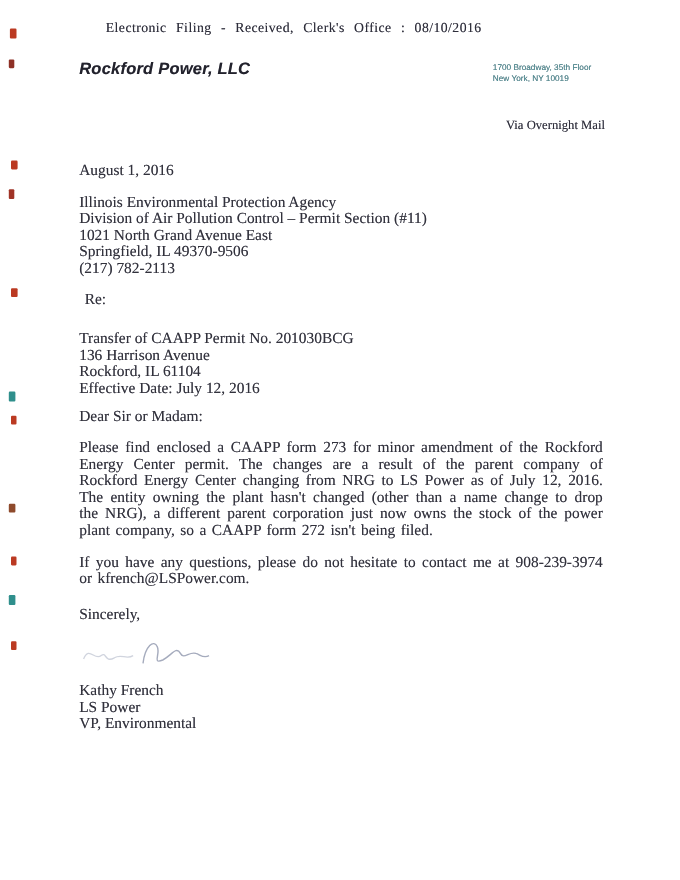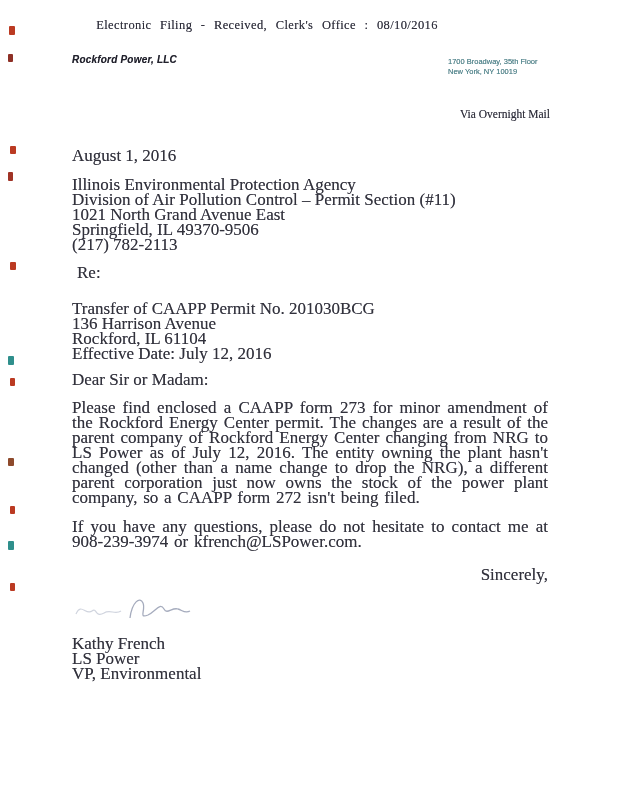--- a/index.html
+++ b/index.html
@@ -40,21 +40,21 @@
     left: 72px;
     right: 60px;
     display: flex;
     justify-content: space-between;
     align-items: flex-start;
   }
   .lh-company {
     font-family: "Liberation Sans", sans-serif;
     font-weight: bold;
     font-style: italic;
-    font-size: 10px;
+    font-size: 15px;
     color: #22222c;
     letter-spacing: 0.2px;
   }
   .lh-address {
     font-family: "Liberation Sans", sans-serif;
     font-size: 7.5px;
     line-height: 9.5px;
     color: #4d8e93;
     text-align: left;
     margin-top: 3px;
@@ -65,21 +65,21 @@
     top: 108px;
     right: 68px;
     font-size: 11.5px;
     color: #30303c;
   }
   .letter-body {
     position: absolute;
     top: 148px;
     left: 72px;
     width: 476px;
-    font-size: 17px;
+    font-size: 14px;
     line-height: 15px;
   }
   .date-line {
     margin-bottom: 14px;
   }
   .recipient-block {
     margin-bottom: 13px;
   }
   .re-block {
     display: flex;
@@ -98,21 +98,20 @@
   .salutation {
     margin-bottom: 13px;
   }
   .body-par {
     margin: 0 0 14px 0;
     text-align: justify;
     word-spacing: 1.5px;
   }
   .closing {
     margin-top: 18px;
-    text-align: right;
   }
   .signature-wrap {
     margin: 6px 0 2px 0;
     height: 46px;
   }
   .signer-block {
     margin-top: 2px;
   }
   .artifact {
     position: absolute;

